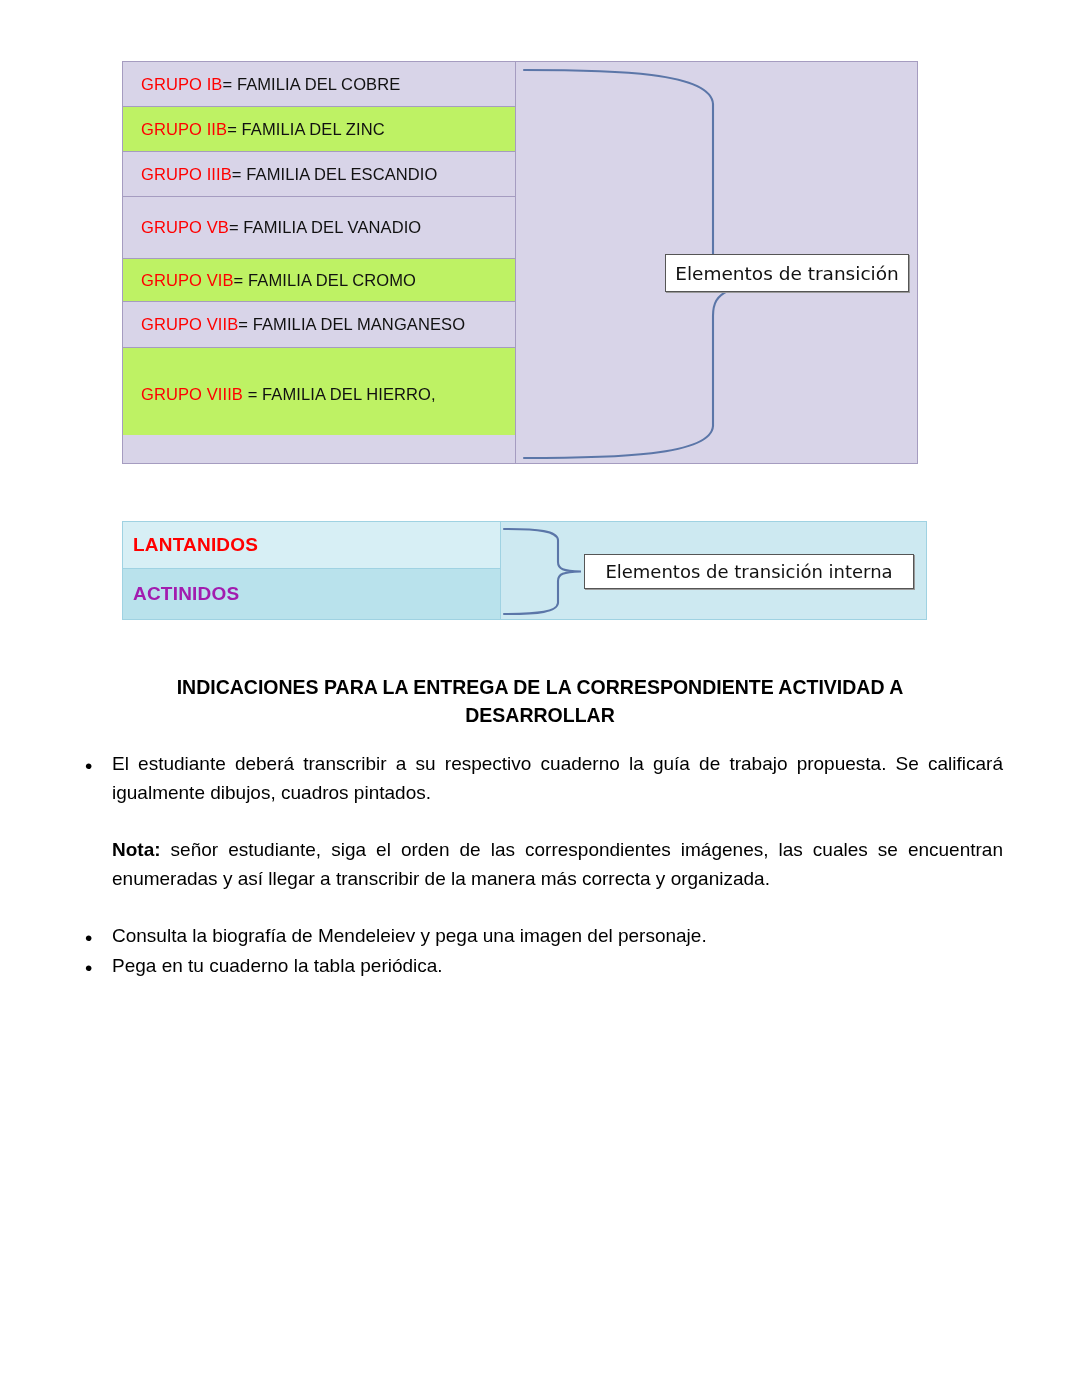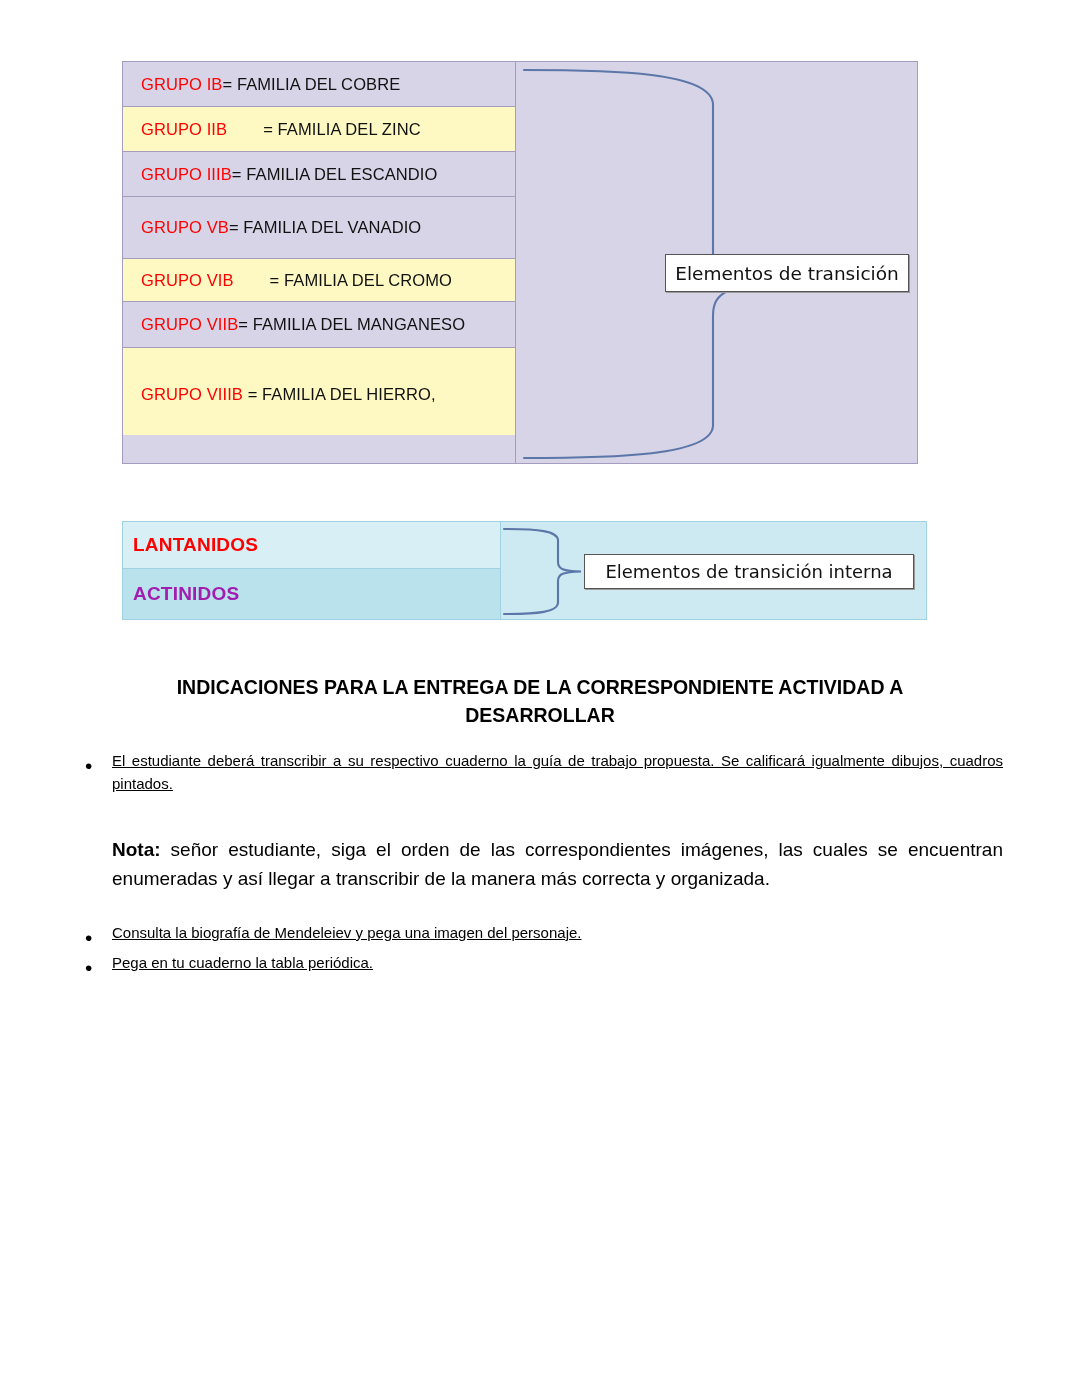--- a/index.html
+++ b/index.html
@@ -41,21 +41,21 @@
     box-sizing: border-box;
     border-bottom: 1px solid #a59cc0;
     display: flex;
     align-items: center;
     padding-left: 18px;
     font-size: 16.5px;
     letter-spacing: 0.1px;
     white-space: nowrap;
   }
   .prow.light { background: #d8d4e8; }
-  .prow.dark  { background: #fef9c3; gap: 36px; }
+  .prow.dark  { background: #bef264; }
   .prow .grp {
     color: #ff0000;
     margin-right: 0;
   }
   .prow .fam {
     color: #111111;
   }
   .prow.tall {
     border-bottom: none;
     align-items: flex-start;
@@ -174,24 +174,23 @@
     width: 34px;
     flex: 0 0 34px;
     font-size: 21px;
     line-height: 1.5;
     text-align: left;
     padding-left: 7px;
     box-sizing: border-box;
   }
   .bullet-text {
     flex: 1;
-    font-size: 15px;
+    font-size: 19px;
     line-height: 1.52;
     text-align: justify;
-    text-decoration: underline;
   }
   #bullet-transcribe { left: 78px; top: 750px; width: 925px; }
   #note-paragraph {
     position: absolute;
     left: 112px;
     top: 836px;
     width: 891px;
     font-size: 19px;
     line-height: 1.52;
     text-align: justify;

